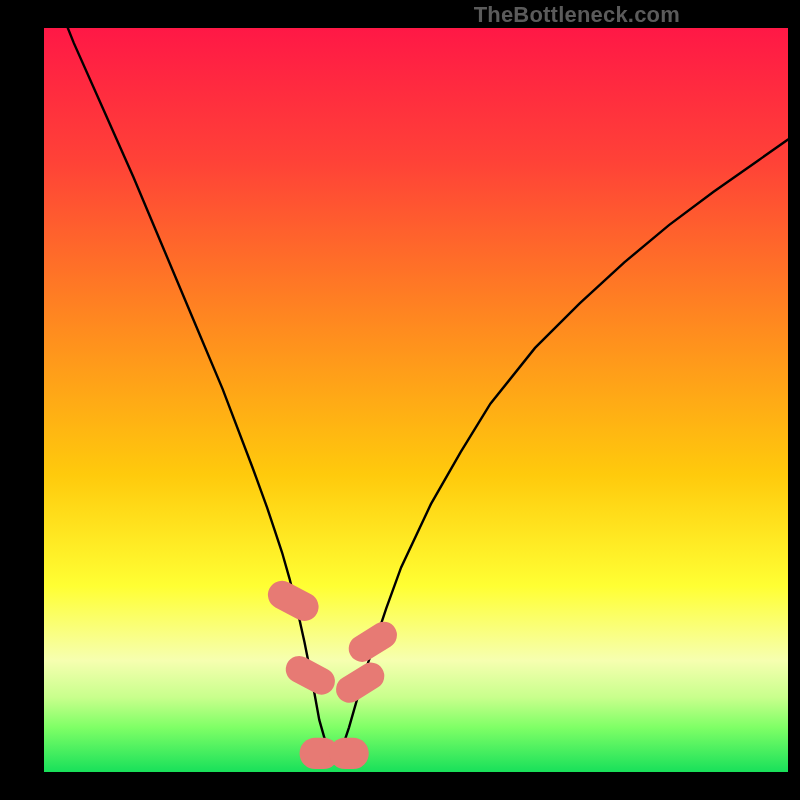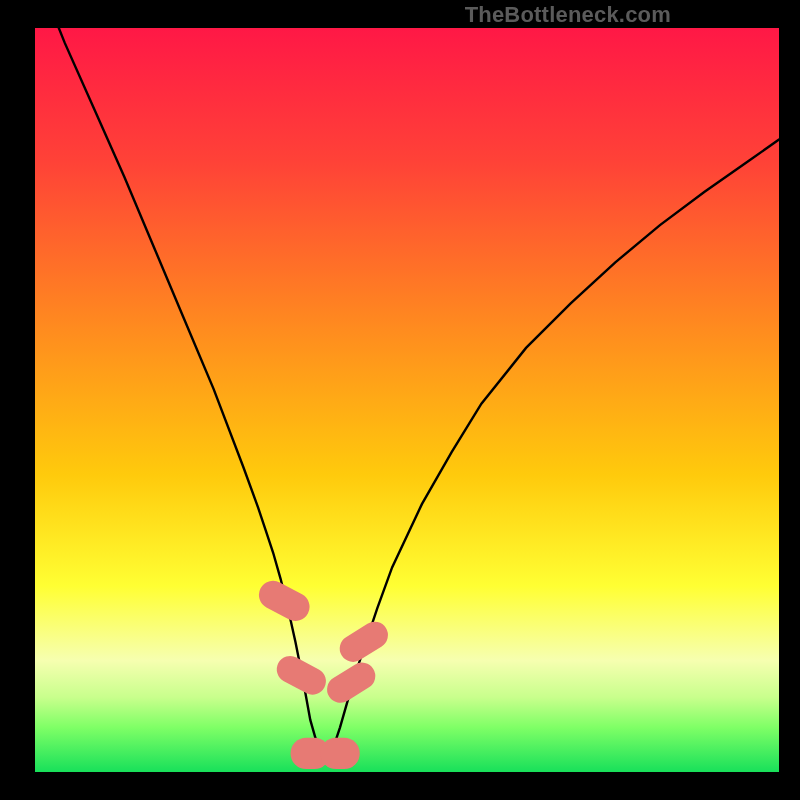--- a/index.html
+++ b/index.html
@@ -1,16 +1,16 @@
 <!DOCTYPE html>
 <html><head>
 <meta charset="utf-8">
 <style>
   html,body{margin:0;padding:0;width:800px;height:800px;overflow:hidden;background:#000;}
-  .frame{position:absolute;left:7px;top:0;width:652px;height:800px;background:#000;padding-left:24px;}
+  .frame{position:absolute;left:16px;top:0;width:652px;height:800px;background:#000;padding-left:24px;}
   .plot{position:absolute;left:28px;top:28px;width:744px;height:744px;}
   .gradient{position:absolute;left:0;top:0;width:100%;height:100%;}
   .curve-layer{position:absolute;left:0;top:0;width:100%;height:100%;}
   .watermark{
     position:absolute;
     top:2px;
     right:12px;
     font-family:Arial,Helvetica,sans-serif;
     font-size:22px;
     font-weight:600;

